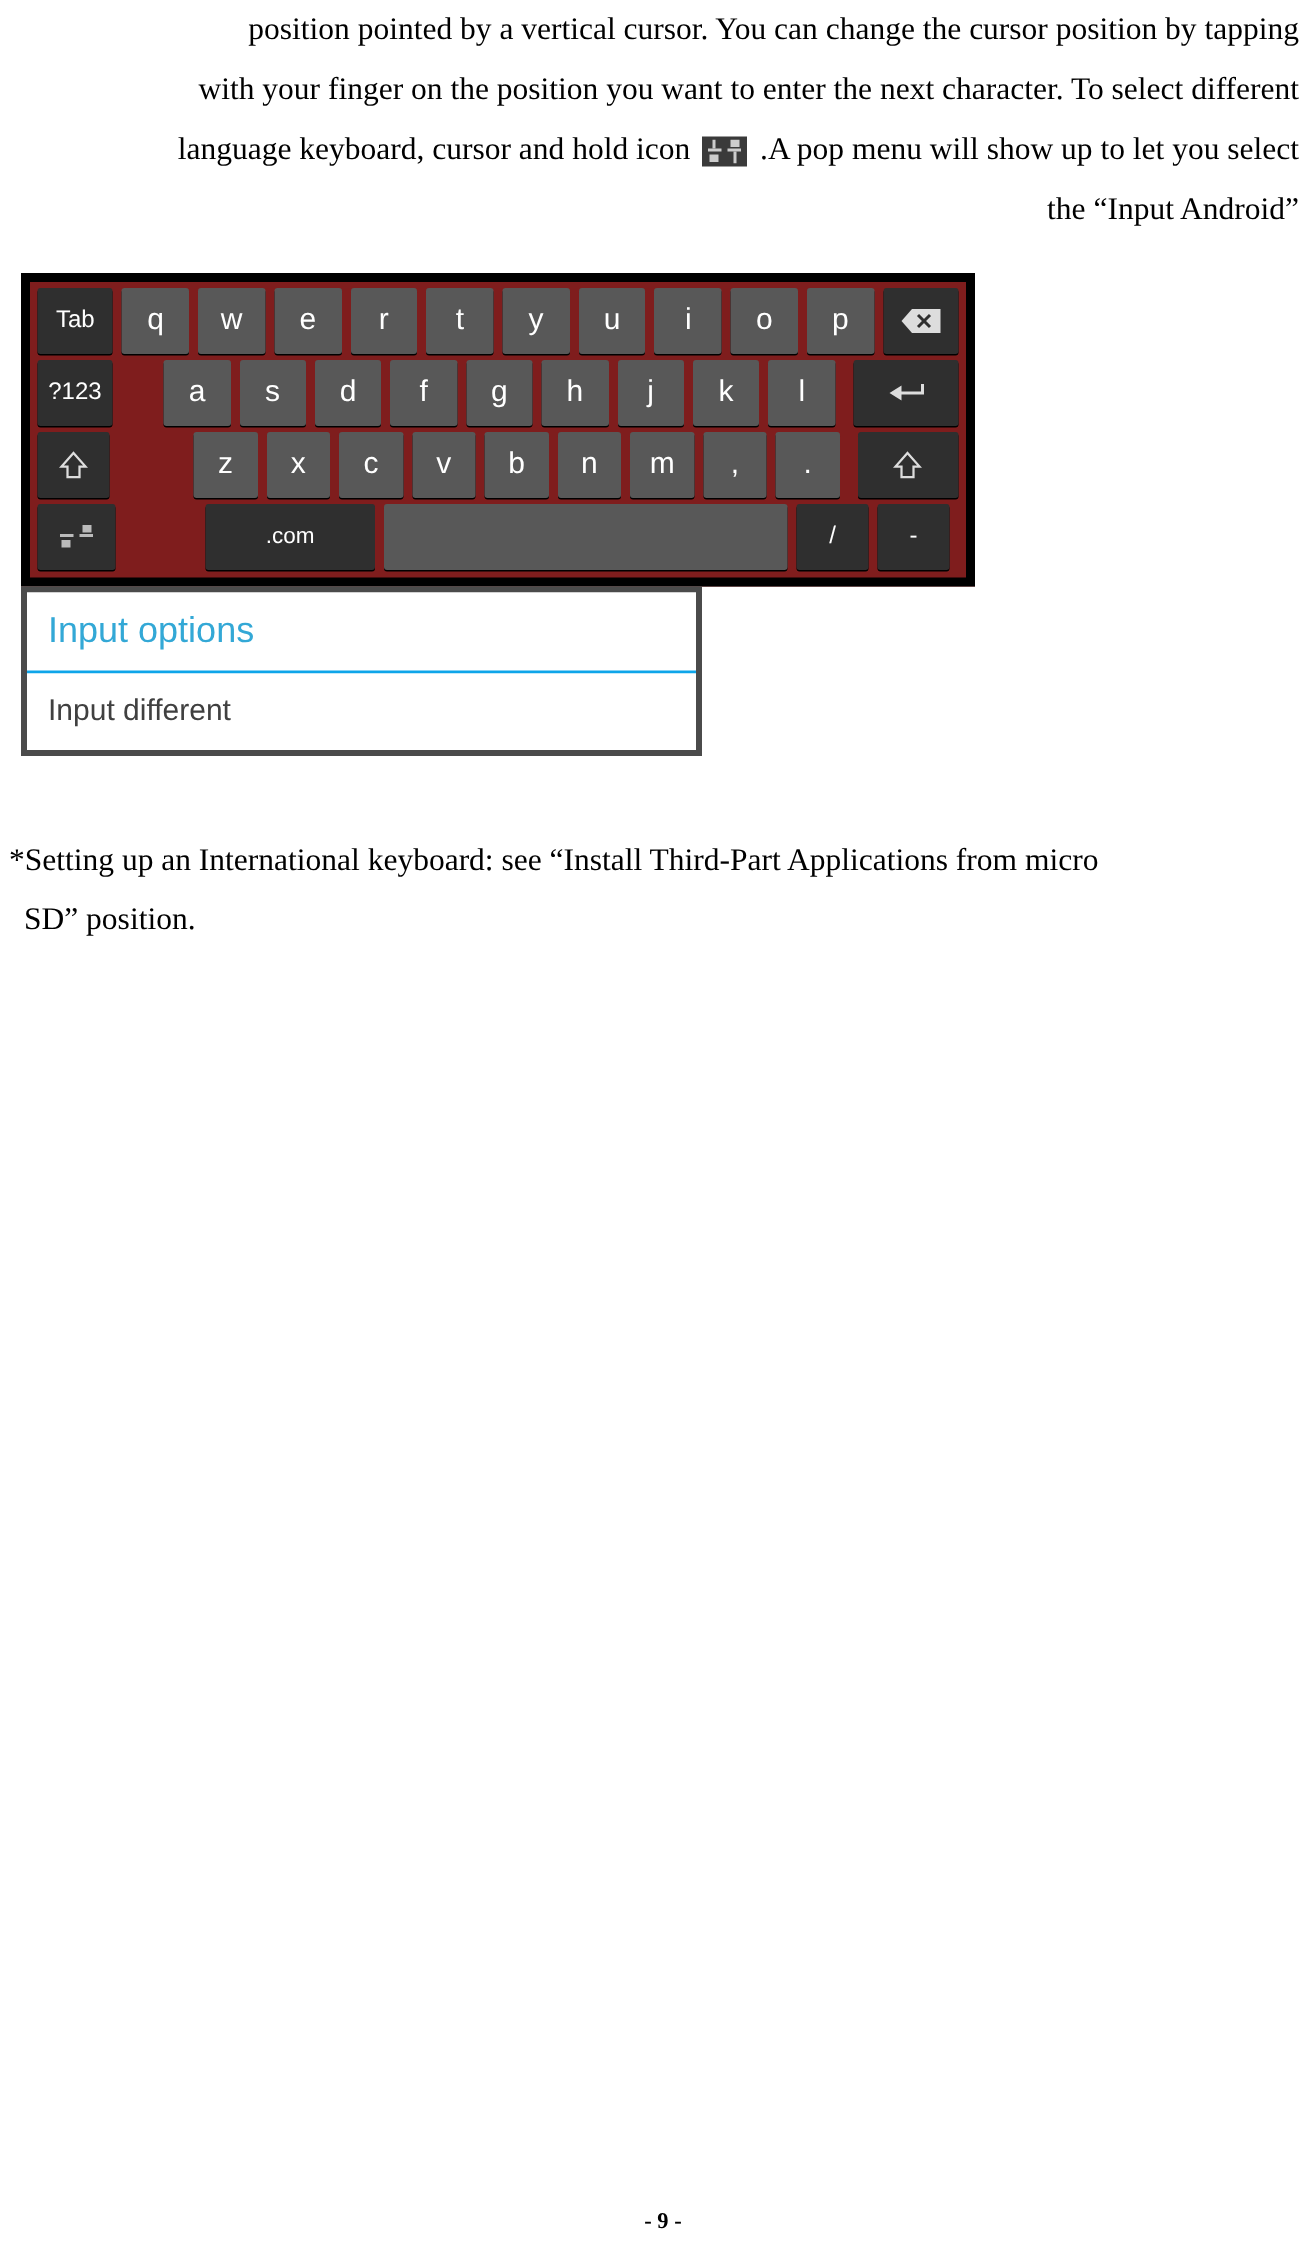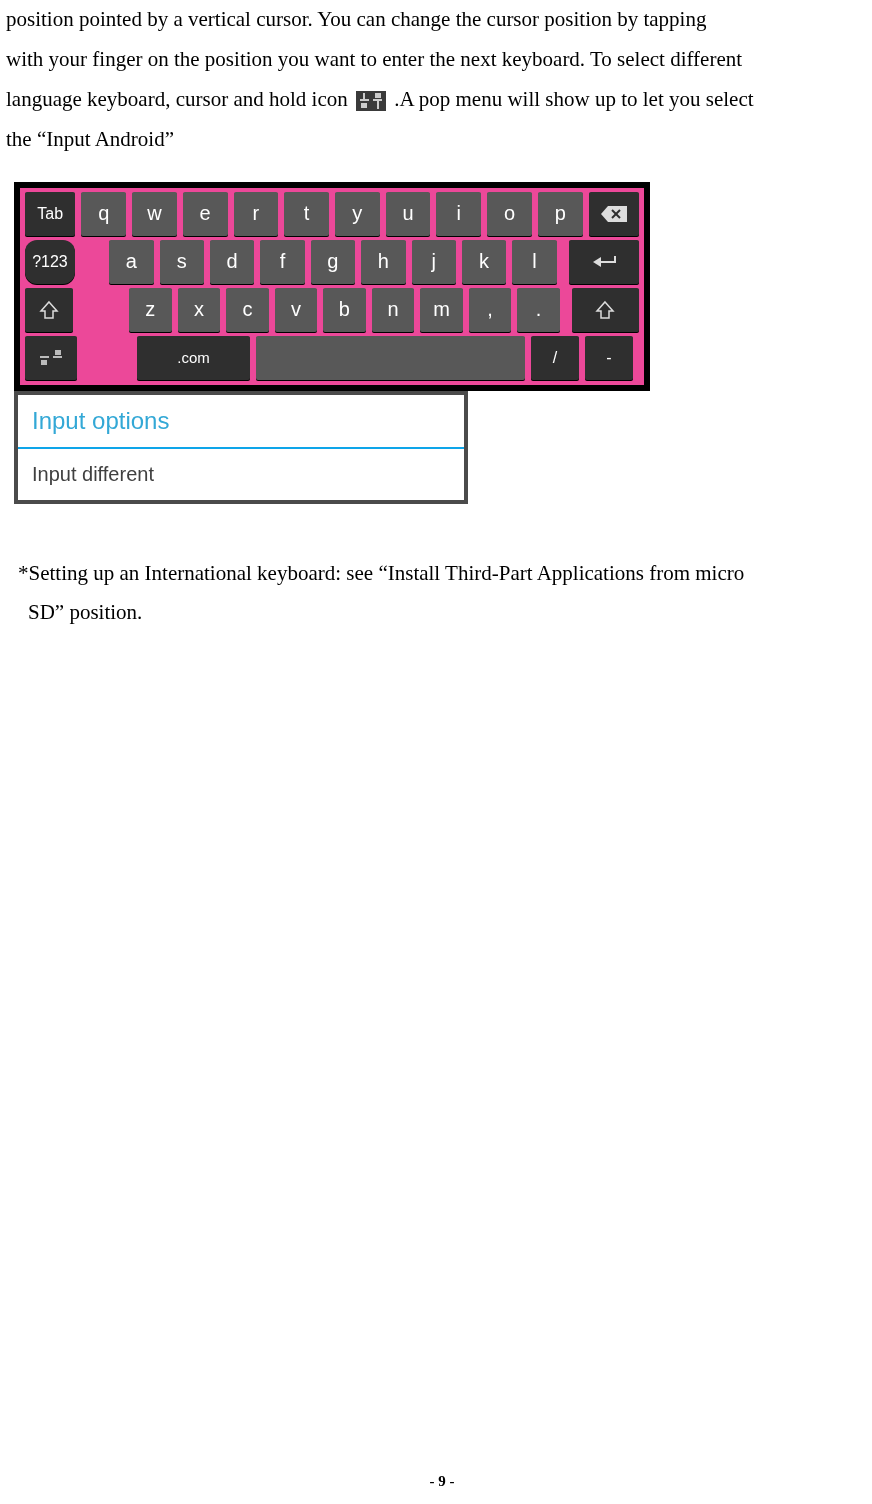--- a/index.html
+++ b/index.html
@@ -6,35 +6,35 @@
   body {
     width: 872px;
     height: 1504px;
     background: #fff;
     font-family: "Times New Roman", Times, serif;
     font-size: 21px;
     color: #000;
     position: relative;
     padding: 0 6px;
   }
-  .body-text { line-height: 1.9; margin-bottom: 22px; }
+  .body-text { line-height: 1.9; margin-bottom: 22px; text-align: right; }
   .inline-icon {
     display: inline-block;
     width: 30px; height: 20px;
     background: #3a3a3a;
     vertical-align: middle;
     position: relative;
     margin: 0 3px;
   }
   .inline-icon svg { position: absolute; top: 2px; left: 4px; }
 
   
   .kbd {
     width: 636px;
-    background: #ec4899;
+    background: #7f1d1d;
     border: 6px solid #000;
     padding: 4px 5px 5px 5px;
     margin-left: 8px;
   }
   .kbd-row { display: flex; gap: 6px; margin-bottom: 4px; height: 44px; }
   .kbd-row:last-child { margin-bottom: 0; }
   .key {
     background: #585858;
     color: #fff;
     display: flex;
@@ -42,21 +42,21 @@
     justify-content: center;
     font-family: Arial, sans-serif;
     font-size: 20px;
     border-radius: 2px;
     box-shadow: 0 1px 0 #000;
   }
   .key.dark { background: #2f2f2f; font-size: 16px; }
   .w-tab { width: 54px; }
   .w-let { width: 48px; }
   .w-side { width: 54px; }
-  .w-sym { width: 54px; border-radius: 12px; }
+  .w-sym { width: 54px; }
   .w-enter { width: 76px; }
   .w-shift { width: 54px; }
   .w-shift2 { width: 76px; }
   .w-opt { width: 54px; }
   .w-com { width: 118px; }
   .w-space { width: 280px; }
   .w-slash { width: 50px; }
   .w-dash { width: 50px; }
   .sp-a { width: 24px; visibility: hidden; }
   .sp-z { width: 50px; visibility: hidden; }
@@ -81,39 +81,39 @@
   .popup-item {
     background: #fff;
     color: #404040;
     font-family: Arial, sans-serif;
     font-size: 20px;
     padding: 14px 14px;
     border-bottom: 1px solid #c7c7c7;
   }
   .popup-item:last-child { border-bottom: none; }
 
-  .foot-text { line-height: 1.9; margin-top: 50px; margin-left: 12px; }
+  .foot-text { line-height: 1.9; margin-top: 50px; }
   .foot-text .indent { padding-left: 10px; }
 
   .page-num {
     position: absolute;
     bottom: 14px;
     width: 100%;
     text-align: center;
     font-family: "Times New Roman", Times, serif;
     font-weight: bold;
     font-size: 15px;
   }
 </style>
 </head>
 <body>
 
 <div class="body-text">
   <span>position pointed by a vertical cursor. You can change the cursor position by tapping</span><br>
-  <span>with your finger on the position you want to enter the next keyboard. To select different</span><br>
+  <span>with your finger on the position you want to enter the next character. To select different</span><br>
   <span>language keyboard, cursor and hold icon </span>
   <span class="inline-icon">
     <svg width="22" height="16" viewBox="0 0 22 16">
       <rect x="0" y="6" width="9" height="2" fill="#ccc"></rect>
       <rect x="13" y="6" width="9" height="2" fill="#ccc"></rect>
       <line x1="4" y1="0" x2="4" y2="6" stroke="#ccc" stroke-width="2"></line>
       <line x1="18" y1="8" x2="18" y2="16" stroke="#ccc" stroke-width="2"></line>
       <rect x="1" y="10" width="6" height="5" fill="#ccc"></rect>
       <rect x="15" y="0" width="6" height="5" fill="#ccc"></rect>
     </svg>

